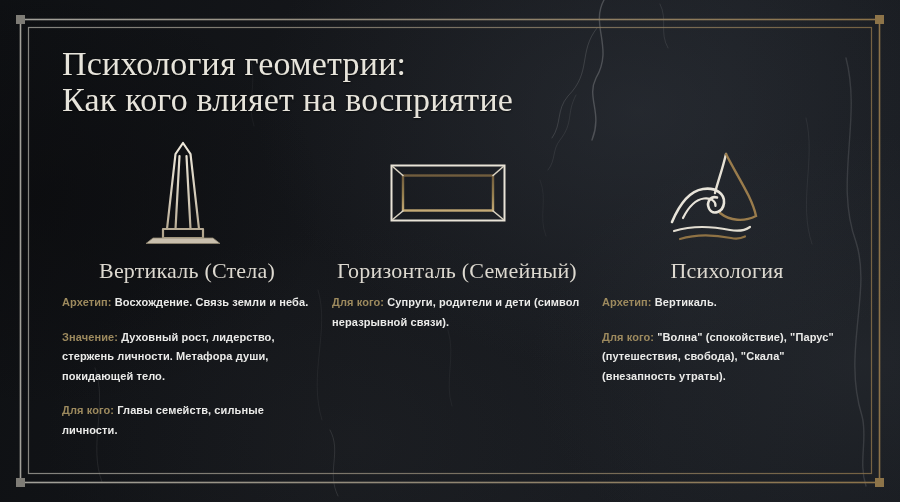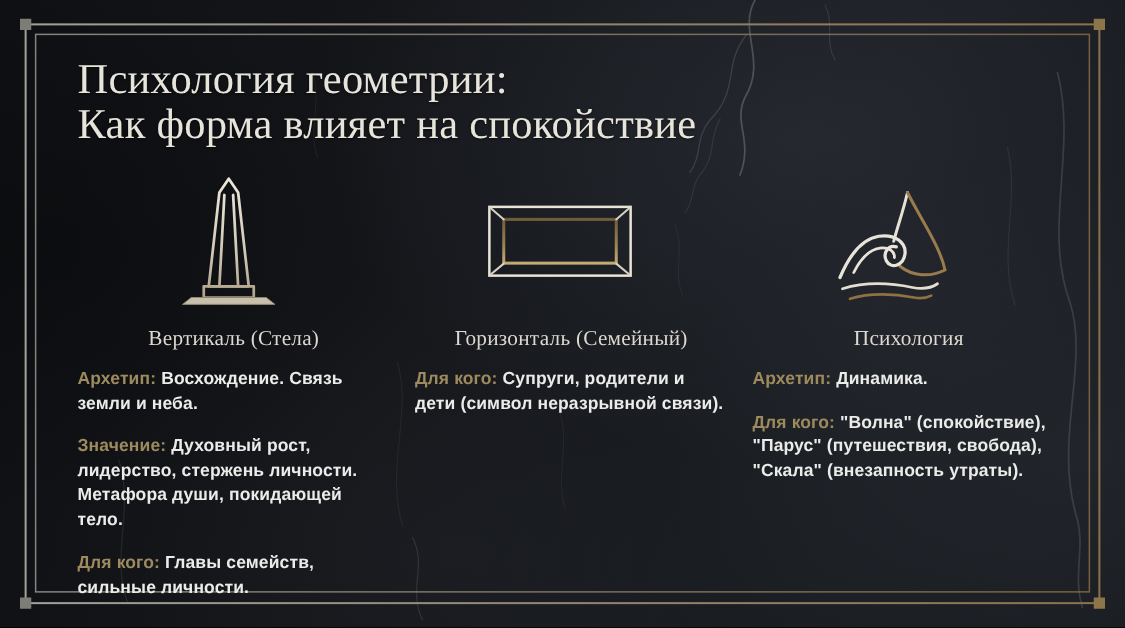--- a/index.html
+++ b/index.html
@@ -61,32 +61,32 @@
     align-items: center;
     justify-content: center;
   }
   .icon-box svg { display: block; position: relative; }
   .shift-left { left: -9px; }
   .shift-left-sm { left: -4px; }
 
   .col-heading {
     margin: 13px 0 0 0;
     font-family: "Liberation Serif", "DejaVu Serif", serif;
-    font-size: 17px;
+    font-size: 22px;
     line-height: 26px;
     font-weight: 400;
     color: #ddd9d0;
     text-align: center;
     letter-spacing: 0.2px;
   }
 
   .sections { margin-top: 9px; }
   .sections p {
     margin: 0 0 15px 0;
-    font-size: 14px;
+    font-size: 11px;
     line-height: 19.5px;
     font-weight: 700;
     color: #ebebe9;
     letter-spacing: 0.1px;
   }
   .sections p:last-child { margin-bottom: 0; }
   .label { color: #9d8a5e; }
 </style>
 </head>
 <body>
@@ -121,21 +121,21 @@
     <rect x="20.5" y="19.5" width="859" height="463" fill="none" stroke="url(#metal)" stroke-width="1.6"></rect>
     <rect x="28.5" y="27.5" width="843" height="446" fill="none" stroke="url(#metal)" stroke-width="1.2" opacity="0.8"></rect>
     <rect x="16" y="15" width="9" height="9" fill="#7e7c76"></rect>
     <rect x="875" y="15" width="9" height="9" fill="#8d7449"></rect>
     <rect x="16" y="478" width="9" height="9" fill="#7e7c76"></rect>
     <rect x="875" y="478" width="9" height="9" fill="#8d7449"></rect>
   </svg>
 
   <header class="title">
     <div>Психология геометрии:</div>
-    <div>Как форма влияет на спокойствие</div>
+    <div>Как кого влияет на восприятие</div>
   </header>
 
   <main class="columns">
 
     <section class="col">
       <div class="icon-box">
         <svg class="shift-left-sm" width="100" height="104" viewBox="0 0 100 104">
           <defs>
             <linearGradient id="ob" gradientUnits="userSpaceOnUse" x1="50" y1="0" x2="50" y2="104">
               <stop offset="0" stop-color="#efe9dc"></stop>
@@ -211,21 +211,21 @@
 
             <path d="M6,88 C24,82.5 45,83.5 62,87 C70,88.5 77,87.5 82,84" stroke="#e3ded2" stroke-width="2.2"></path>
             <path d="M12,96 C28,91 48,92 63,95 C69,96.2 73,95.5 77,93.5" stroke="#8f7244" stroke-width="2.2"></path>
           </g>
         </svg>
       </div>
       <h2 class="col-heading">Психология</h2>
       <div class="sections">
         <p>
           <span class="label">Архетип:</span>
-          <span>Динамика.</span>
+          <span>Вертикаль.</span>
         </p>
         <p>
           <span class="label">Для кого:</span>
           <span>"Волна" (спокойствие), "Парус" (путешествия, свобода), "Скала" (внезапность утраты).</span>
         </p>
       </div>
     </section>
 
   </main>
 </div>

